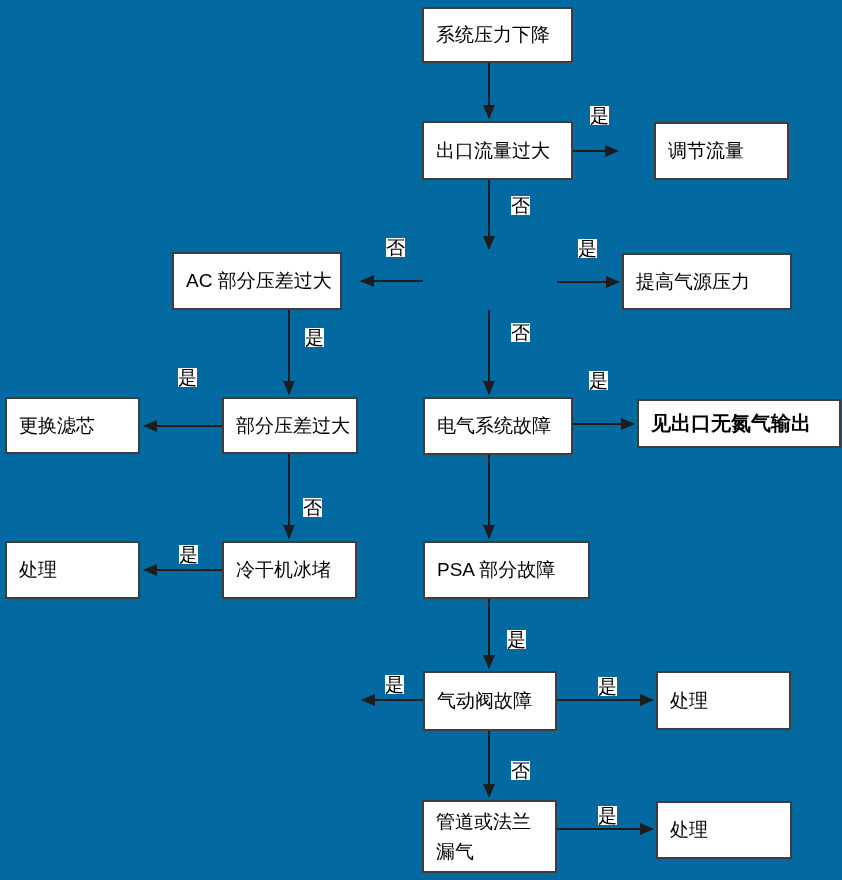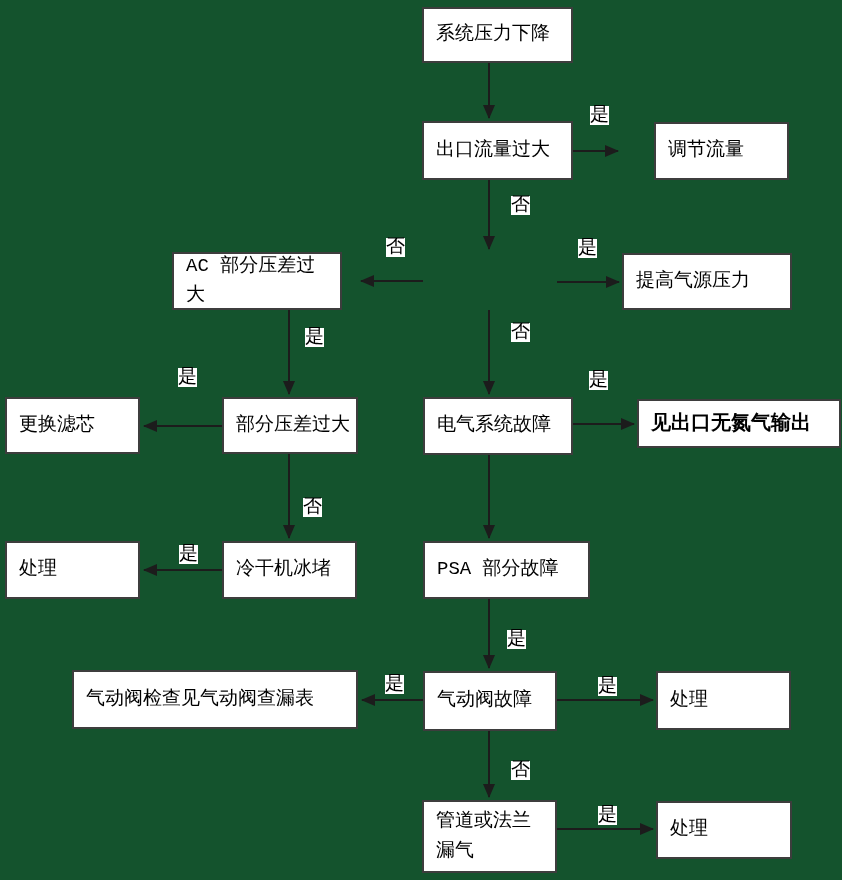--- a/index.html
+++ b/index.html
@@ -4,22 +4,22 @@
 <style>
   html, body {
     margin: 0;
     padding: 0;
     background: #ffffff;
   }
   #stage {
     position: relative;
     width: 842px;
     height: 880px;
-    background: #14532d;
-    font-family: Liberation Mono, monospace;
+    background: #0369a1;
+    font-family: Liberation Sans, sans-serif;
     color: #000000;
     overflow: hidden;
   }
   #arrow-layer {
     position: absolute;
     left: 0; top: 0;
     width: 842px; height: 880px;
   }
   .node {
     position: absolute;
@@ -118,21 +118,20 @@
   <div class="node" id="n2">调节流量</div>
   <div class="node" id="n3">AC 部分压差过大</div>
   <div class="node" id="n5">提高气源压力</div>
   <div class="node" id="n6">更换滤芯</div>
   <div class="node" id="n7">部分压差过大</div>
   <div class="node" id="n8">电气系统故障</div>
   <div class="node bold" id="n9">见出口无氮气输出</div>
   <div class="node" id="n10">处理</div>
   <div class="node" id="n11">冷干机冰堵</div>
   <div class="node" id="n12">PSA 部分故障</div>
-  <div class="node" id="n13">气动阀检查见气动阀查漏表</div>
   <div class="node" id="n14">气动阀故障</div>
   <div class="node" id="n15">处理</div>
   <div class="node" id="n16">管道或法兰
 漏气</div>
   <div class="node" id="n17">处理</div>
 
   <span class="edge-label" id="l1">是</span>
   <span class="edge-label" id="l2">否</span>
   <span class="edge-label" id="l3">否</span>
   <span class="edge-label" id="l4">是</span>

